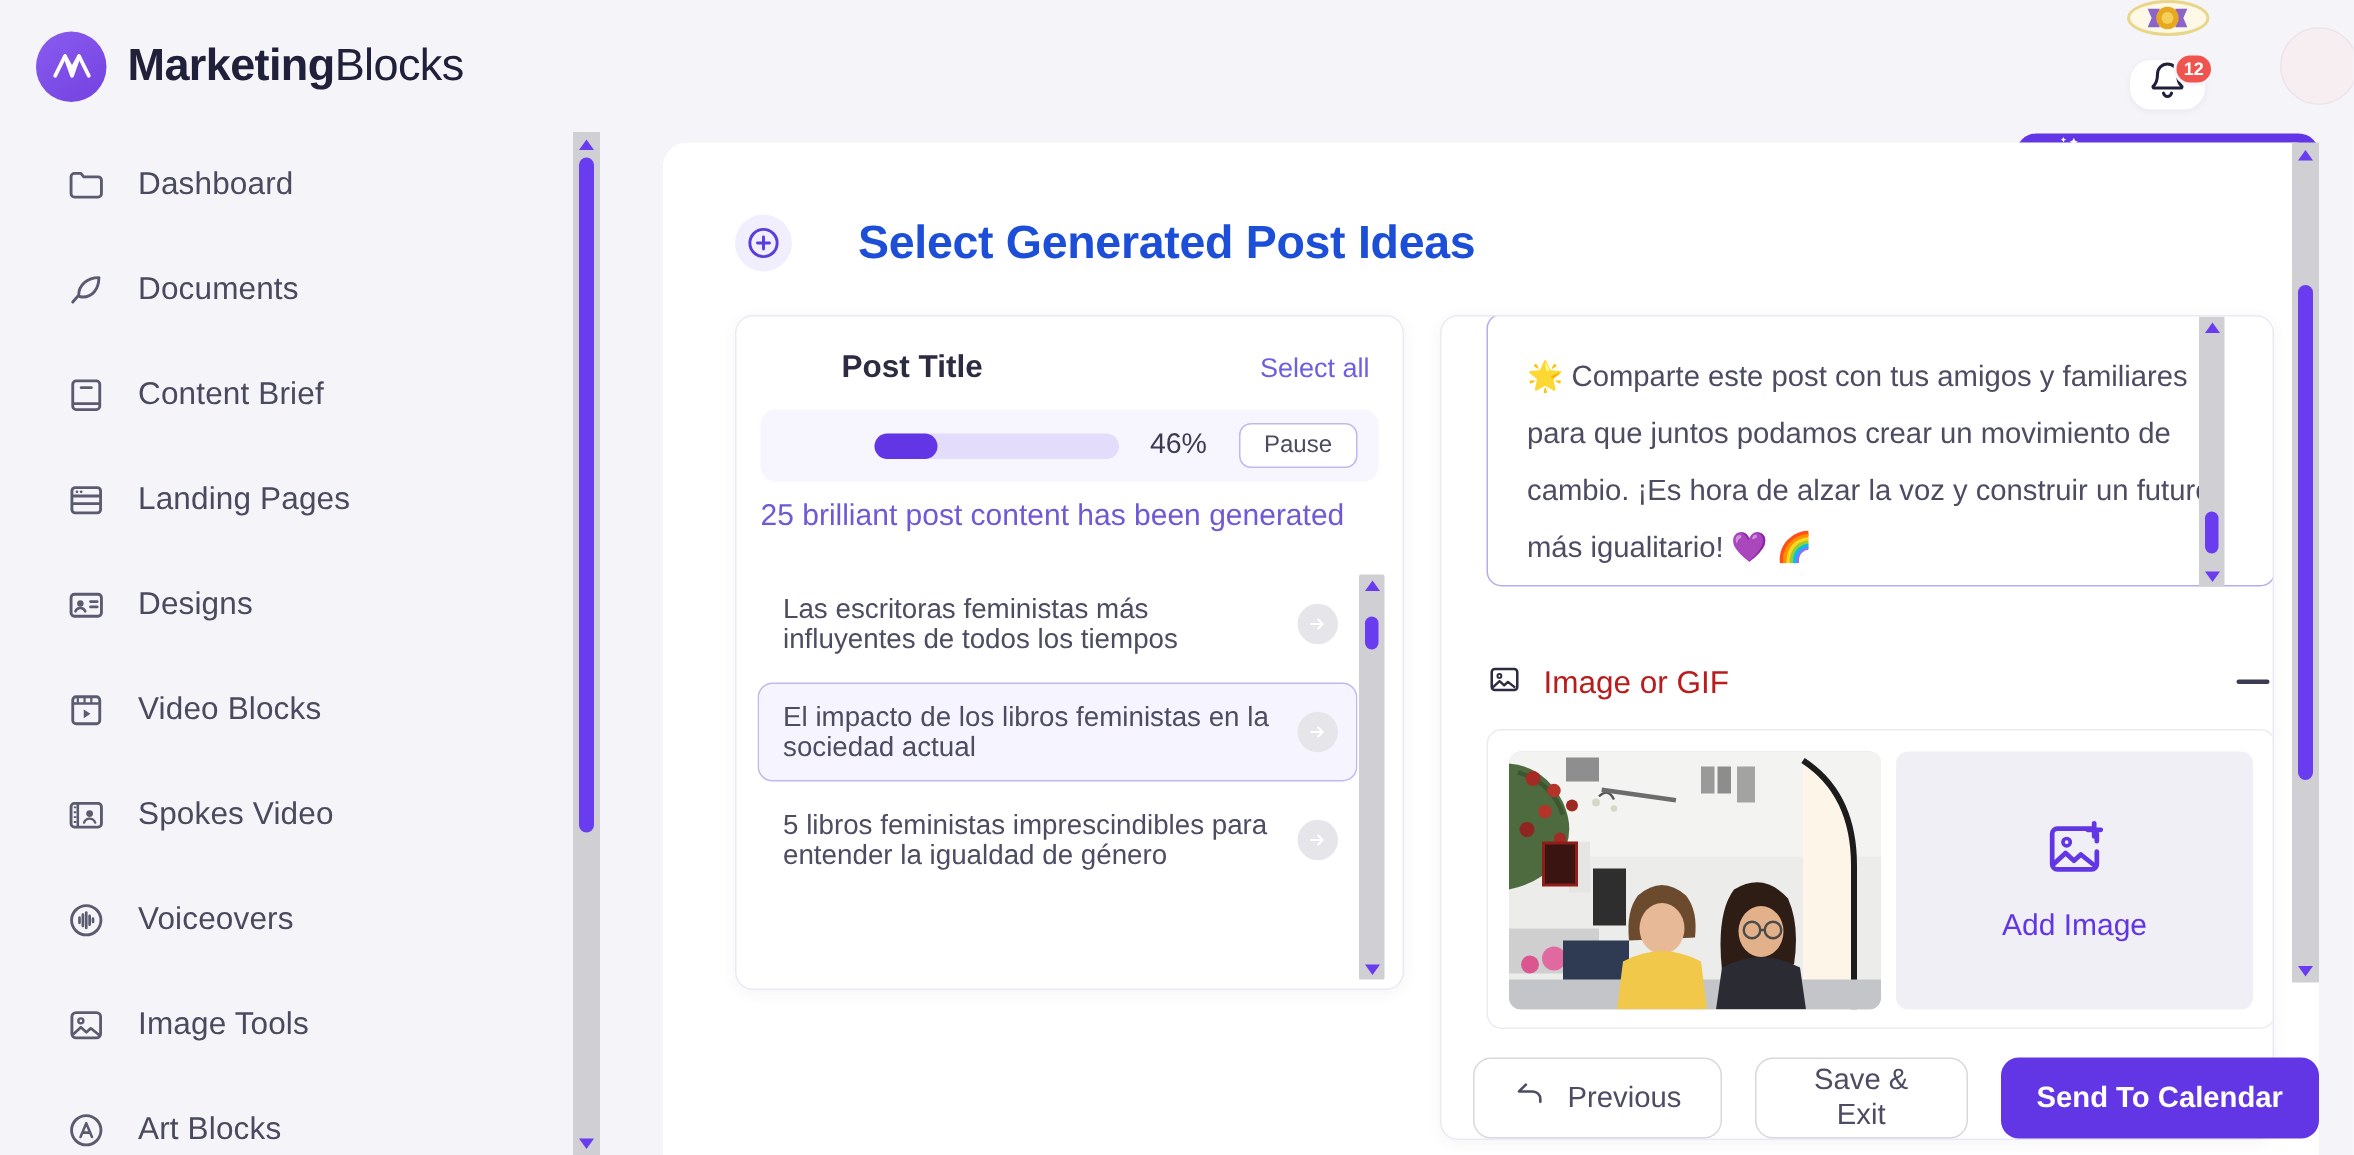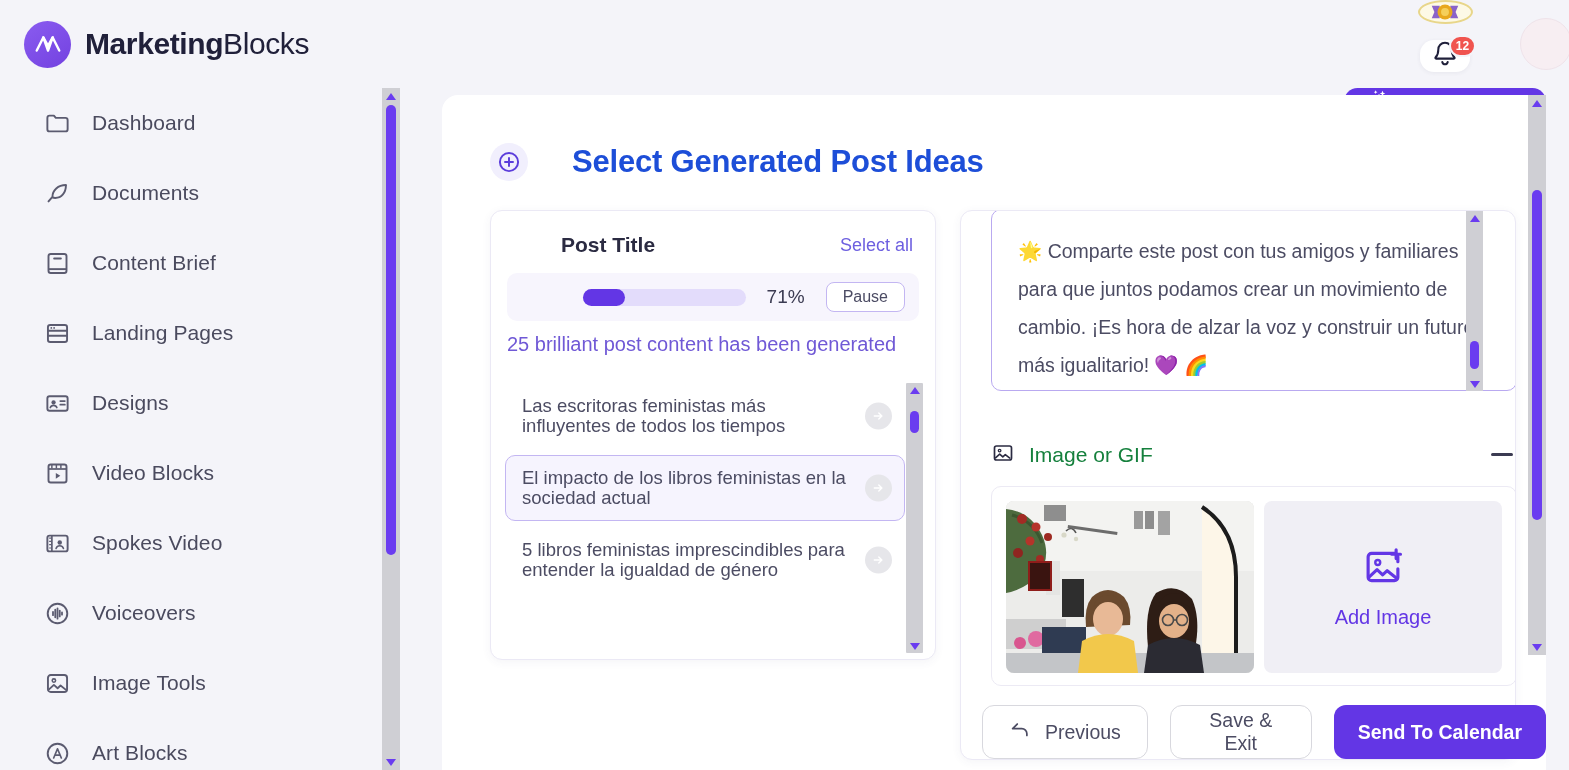--- a/index.html
+++ b/index.html
@@ -215,21 +215,21 @@
     position: absolute; left: 4px; top: 130px;
     width: 9px; height: 28px; border-radius: 5px; background: #6a3cf0;
   }
 
   .img-section-head {
     position: absolute; left: 30px; top: 230px;
     width: 526px;
     display: flex; align-items: center;
   }
   .img-section-head .t {
-    font-size: 21px; color: #15803d; margin-left: 14px; font-weight: 500;
+    font-size: 21px; color: #b91c1c; margin-left: 14px; font-weight: 500;
   }
   .collapse-dash {
     position: absolute; right: 4px; top: 12px;
     width: 22px; height: 2.5px; background: #3b3b52; border-radius: 2px;
     cursor: pointer;
   }
 
   .img-box {
     position: absolute; left: 30px; top: 275px;
     width: 526px; height: 200px;
@@ -470,21 +470,21 @@
     <div class="ideas-panel">
       <div class="ideas-head">
         <div class="t">Post Title</div>
         <div class="select-all">Select all</div>
       </div>
 
       <div class="progress-row">
         <div class="pbar">
           <div class="fill"></div>
         </div>
-        <div class="ppct">71%</div>
+        <div class="ppct">46%</div>
         <button class="pause-btn">Pause</button>
       </div>
 
       <div class="gen-note">25 brilliant post content has been generated</div>
 
       <div class="ideas-list">
         <div class="idea">
           <div class="txt">Las escritoras feministas más influyentes de todos los tiempos</div>
           <div class="idea-go">
             <svg width="15" height="15" viewBox="0 0 16 16" fill="none">

